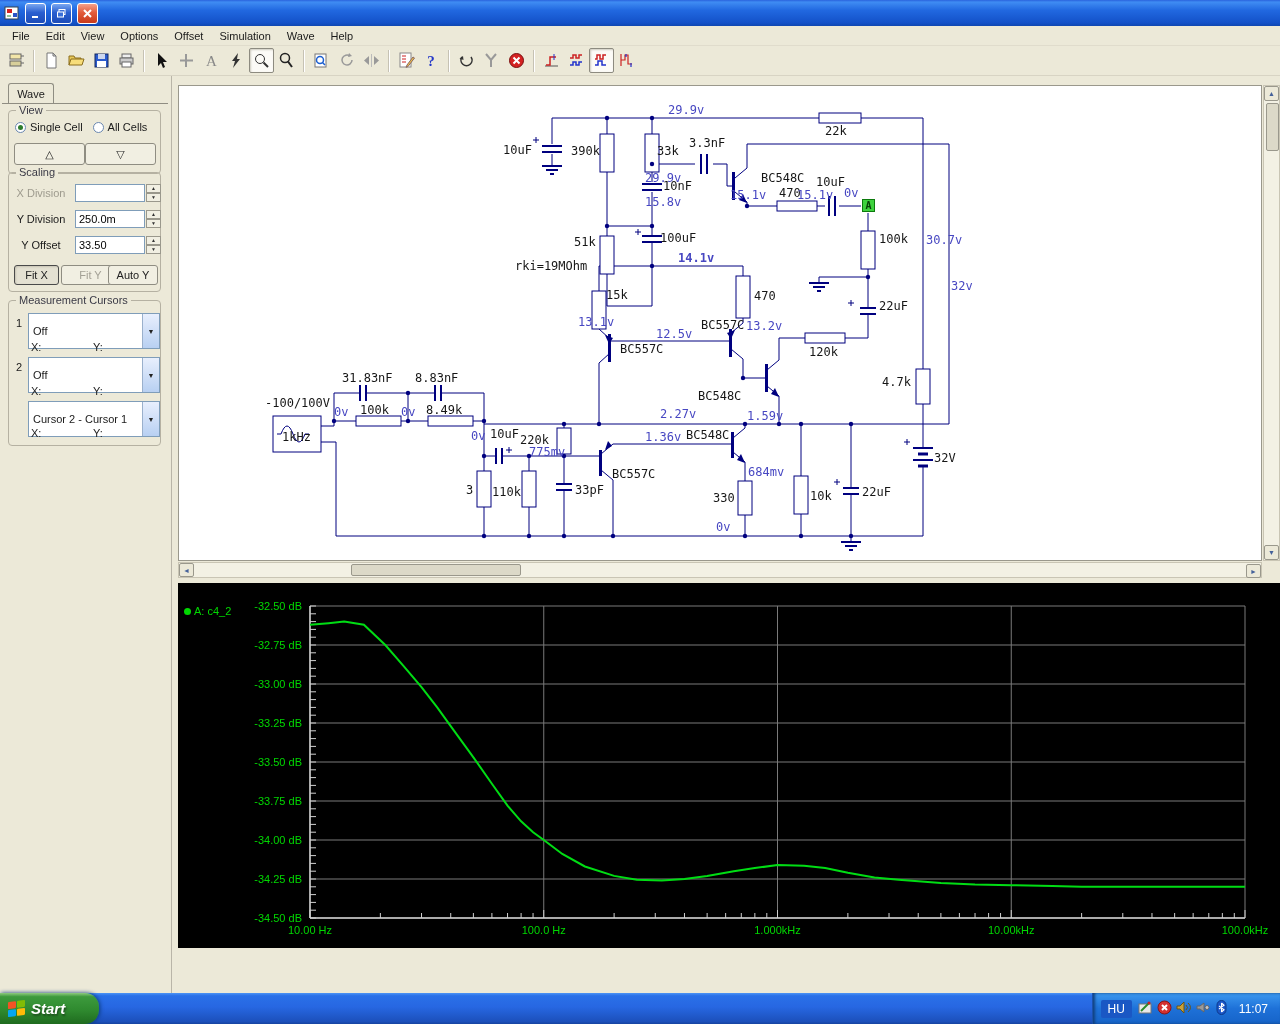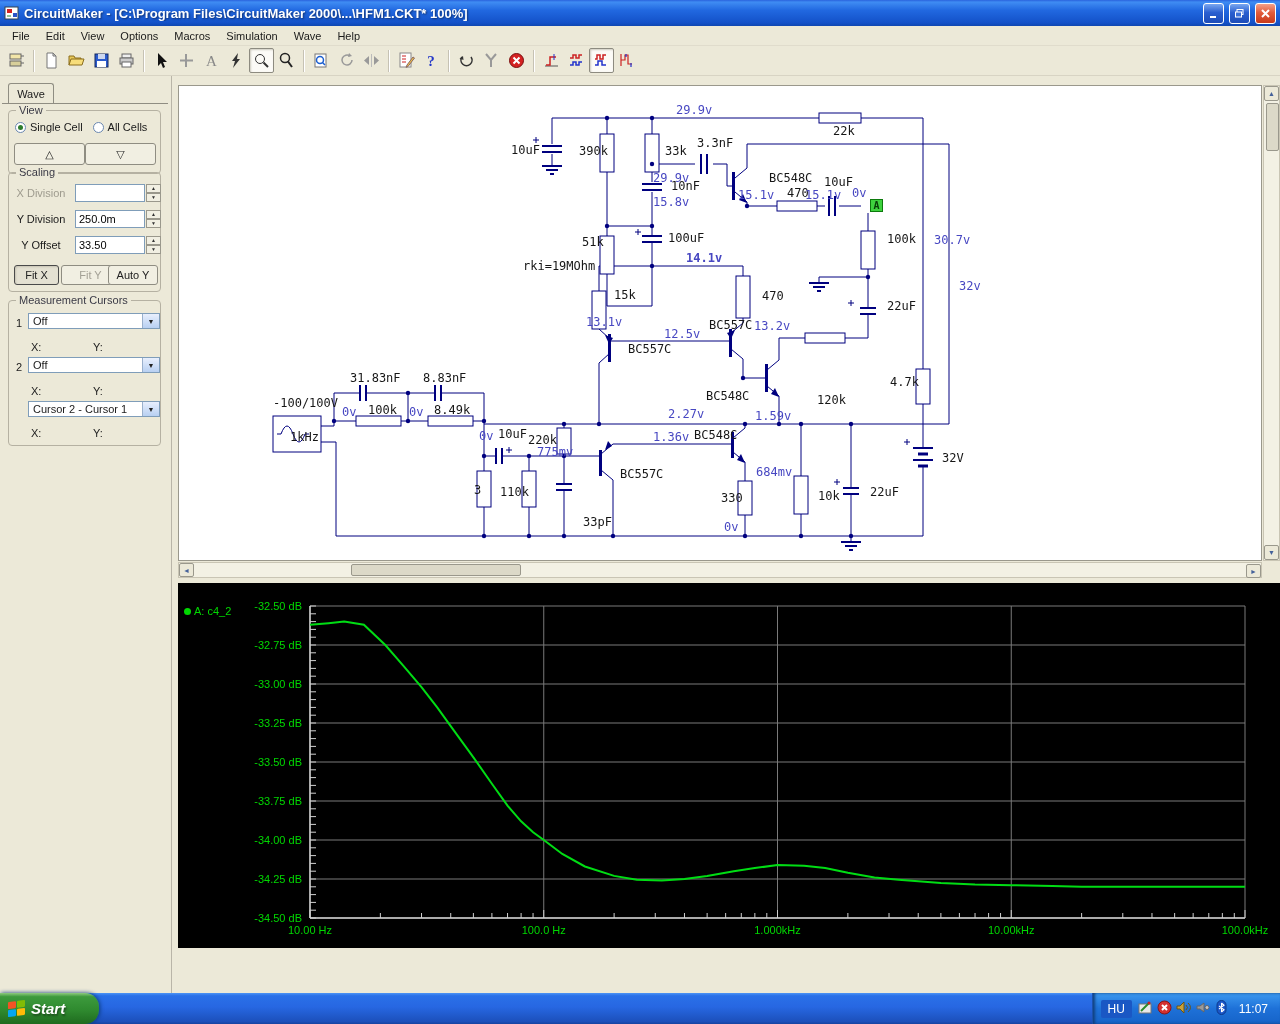--- a/index.html
+++ b/index.html
@@ -32,29 +32,29 @@
   .radio{width:11px;height:11px;border-radius:50%;border:1px solid #6a87b0;background:#fff;display:inline-block;position:relative}
   .radio.checked::after{content:"";position:absolute;left:2px;top:2px;width:5px;height:5px;border-radius:50%;background:#2e7d2e}
   .xp-btn{background:#f1efe2;border:1px solid #8f8d82;border-radius:3px;font-size:11px;font-family:"Liberation Sans",sans-serif;color:#222;text-align:center}
   .xp-btn.pressed{background:#e4e1d2;border:1px solid #4a4a4a;box-shadow:inset 1px 1px 2px #c6c3b4}
   .xp-btn.disabled{color:#a3a095}
   .frow-label{position:absolute;width:60px;text-align:center}
   .frow-label.disabled{color:#9e9b8e}
   .xp-input{position:absolute;height:18px;border:1px solid #7f9db9;background:#fff;font-size:11px;font-family:"Liberation Sans",sans-serif;padding:0 3px}
   .spin{position:absolute;width:15px;height:18px;display:flex;flex-direction:column}
   .spin span{flex:1;background:#f1efe2;border:1px solid #9a988c;font-size:5px;line-height:7px;text-align:center;color:#333}
-  .xp-select{position:absolute;height:16px;background:#fff;border:1px solid #7f9db9;display:flex;align-items:center;padding-left:4px}
+  .xp-select{position:absolute;height:36px;background:#fff;border:1px solid #7f9db9;display:flex;align-items:center;padding-left:4px}
   .xp-select .sel-arrow{margin-left:auto;width:17px;align-self:stretch;background:linear-gradient(#e8effd,#b8d0f2);border-left:1px solid #9ab0cc;display:flex;align-items:center;justify-content:center;font-size:7px;color:#222}
   .xylab{position:absolute;color:#222}
 
   
   .main{position:absolute;top:76px;left:172px;right:0;bottom:31px;background:#ece9d8}
   .schematic{position:absolute;left:6px;top:9px;width:1084px;height:476px;background:#fff;border:1px solid #9a988c}
   .schematic svg{position:absolute;left:0;top:0}
-  #schematic-labels{position:absolute;left:8px;top:0;width:100%;height:100%}
+  #schematic-labels{position:absolute;left:0;top:0;width:100%;height:100%}
   .slabel{position:absolute;font-family:"DejaVu Sans Mono",monospace;font-size:12px;white-space:pre}
   .slabel.value{color:#161616}
   .slabel.voltage{color:#4747c2}
   .slabel.probe{background:#3ed23e;border:1px solid #0c7a0c;width:13px;height:13px;line-height:11px;text-align:center;color:#073f07;font-weight:bold;font-size:10px;font-family:"DejaVu Sans Mono",monospace}
   .vscroll{position:absolute;left:1091px;top:9px;width:17px;height:476px;background:#f3f1e4;border:1px solid #c9c5b4}
   .hscroll{position:absolute;left:6px;top:486px;width:1084px;height:16px;background:#f3f1e4;border:1px solid #c9c5b4;display:flex;align-items:center}
   .sc-btn{width:15px;height:14px;background:#ece9d8;border:1px solid #9a988c;border-radius:2px;font-size:7px;color:#44619a;display:flex;align-items:center;justify-content:center}
   .vscroll .sc-btn{width:15px;height:15px;margin:0 auto}
   .v-thumb{position:absolute;left:1px;top:17px;width:13px;height:48px;background:#dcd9c8;border:1px solid #9a988c;border-radius:2px;margin-left:1px}
   .h-thumb{position:absolute;left:172px;top:1px;width:170px;height:12px;background:#dcd9c8;border:1px solid #9a988c;border-radius:2px}
@@ -89,21 +89,20 @@
 </head>
 <body>
 
 <div class="titlebar">
   <svg width="16" height="16">
       <rect x="1" y="2" width="13" height="12" fill="#fff" stroke="#345"></rect>
       <rect x="3" y="4" width="5" height="4" fill="#d42222"></rect>
       <rect x="9" y="8" width="4" height="4" fill="#2a52c8"></rect>
       <path d="M3,11 h4" stroke="#2a8a2a"></path>
     </svg>
-  <span class="ttext">CircuitMaker - [C:\Program Files\CircuitMaker 2000\...\HFM1.CKT* 100%]</span>
   <span class="winbtn blue">
       <svg width="11" height="11">
         <line x1="2" y1="9" x2="8" y2="9" stroke="#fff" stroke-width="2"></line>
       </svg>
     </span>
   <span class="winbtn blue">
       <svg width="11" height="11">
         <rect x="3" y="1.5" width="6" height="5" fill="none" stroke="#fff"></rect>
         <rect x="1.5" y="4" width="6" height="5" fill="#3a6fd8" stroke="#fff"></rect>
       </svg>
@@ -113,21 +112,21 @@
         <path d="M2,2 L9,9 M9,2 L2,9" stroke="#fff" stroke-width="2"></path>
       </svg>
     </span>
 </div>
 
 <div class="menubar">
     <span class="menu-item">File</span>
     <span class="menu-item">Edit</span>
     <span class="menu-item">View</span>
     <span class="menu-item">Options</span>
-    <span class="menu-item">Macros</span>
+    <span class="menu-item">Offset</span>
     <span class="menu-item">Simulation</span>
     <span class="menu-item">Wave</span>
     <span class="menu-item">Help</span>
   </div>
 
 <div class="toolbar">
     <div class="tool-btn">
       <svg width="17" height="17" viewBox="0 0 17 17">
         <rect x="2" y="2" width="11" height="5" fill="#f3e6a8" stroke="#666"></rect>
         <rect x="2" y="9" width="11" height="5" fill="#d8cf9a" stroke="#666"></rect>
@@ -580,21 +579,21 @@
         <span class="slabel voltage" style="left: 499px; top: 165px; font-weight: bold;">14.1v</span>
         <span class="slabel voltage" style="left: 772px; top: 193px;">32v</span>
         <span class="slabel value" style="left: 427px; top: 202px;">15k</span>
         <span class="slabel value" style="left: 700px; top: 213px;">22uF</span>
         <span class="slabel voltage" style="left: 399px; top: 229px;">13.1v</span>
         <span class="slabel value" style="left: 522px; top: 232px;">BC557C</span>
         <span class="slabel value" style="left: 575px; top: 203px;">470</span>
         <span class="slabel voltage" style="left: 567px; top: 233px;">13.2v</span>
         <span class="slabel voltage" style="left: 477px; top: 241px;">12.5v</span>
         <span class="slabel value" style="left: 441px; top: 256px;">BC557C</span>
-        <span class="slabel value" style="left: 630px; top: 259px; margin-top: 48px;">120k</span>
+        <span class="slabel value" style="left: 630px; top: 259px;">120k</span>
         <span class="slabel value" style="left: 703px; top: 289px;">4.7k</span>
         <span class="slabel value" style="left: 519px; top: 303px;">BC548C</span>
         <span class="slabel voltage" style="left: 481px; top: 321px;">2.27v</span>
         <span class="slabel voltage" style="left: 568px; top: 323px;">1.59v</span>
         <span class="slabel value" style="left: 86px; top: 310px;">-100/100V</span>
         <span class="slabel value" style="left: 163px; top: 285px;">31.83nF</span>
         <span class="slabel value" style="left: 236px; top: 285px;">8.83nF</span>
         <span class="slabel value" style="left: 181px; top: 317px;">100k</span>
         <span class="slabel voltage" style="left: 155px; top: 319px;">0v</span>
         <span class="slabel voltage" style="left: 222px; top: 319px;">0v</span>
@@ -602,21 +601,21 @@
         <span class="slabel value" style="left: 103px; top: 344px;">1kHz</span>
         <span class="slabel voltage" style="left: 292px; top: 343px;">0v</span>
         <span class="slabel value" style="left: 341px; top: 347px;">220k</span>
         <span class="slabel value" style="left: 311px; top: 341px;">10uF</span>
         <span class="slabel voltage" style="left: 350px; top: 359px;">775mv</span>
         <span class="slabel voltage" style="left: 466px; top: 344px;">1.36v</span>
         <span class="slabel value" style="left: 507px; top: 342px;">BC548C</span>
         <span class="slabel value" style="left: 433px; top: 381px;">BC557C</span>
         <span class="slabel value" style="left: 287px; top: 397px;">3</span>
         <span class="slabel value" style="left: 313px; top: 399px;">110k</span>
-        <span class="slabel value" style="left: 396px; top: 397px; margin-top: 32px;">33pF</span>
+        <span class="slabel value" style="left: 396px; top: 397px;">33pF</span>
         <span class="slabel value" style="left: 534px; top: 405px;">330</span>
         <span class="slabel voltage" style="left: 569px; top: 379px;">684mv</span>
         <span class="slabel value" style="left: 631px; top: 403px;">10k</span>
         <span class="slabel value" style="left: 683px; top: 399px;">22uF</span>
         <span class="slabel value" style="left: 755px; top: 365px;">32V</span>
         <span class="slabel voltage" style="left: 537px; top: 434px;">0v</span>
       </div>
   </div>
 
   <div class="vscroll">

